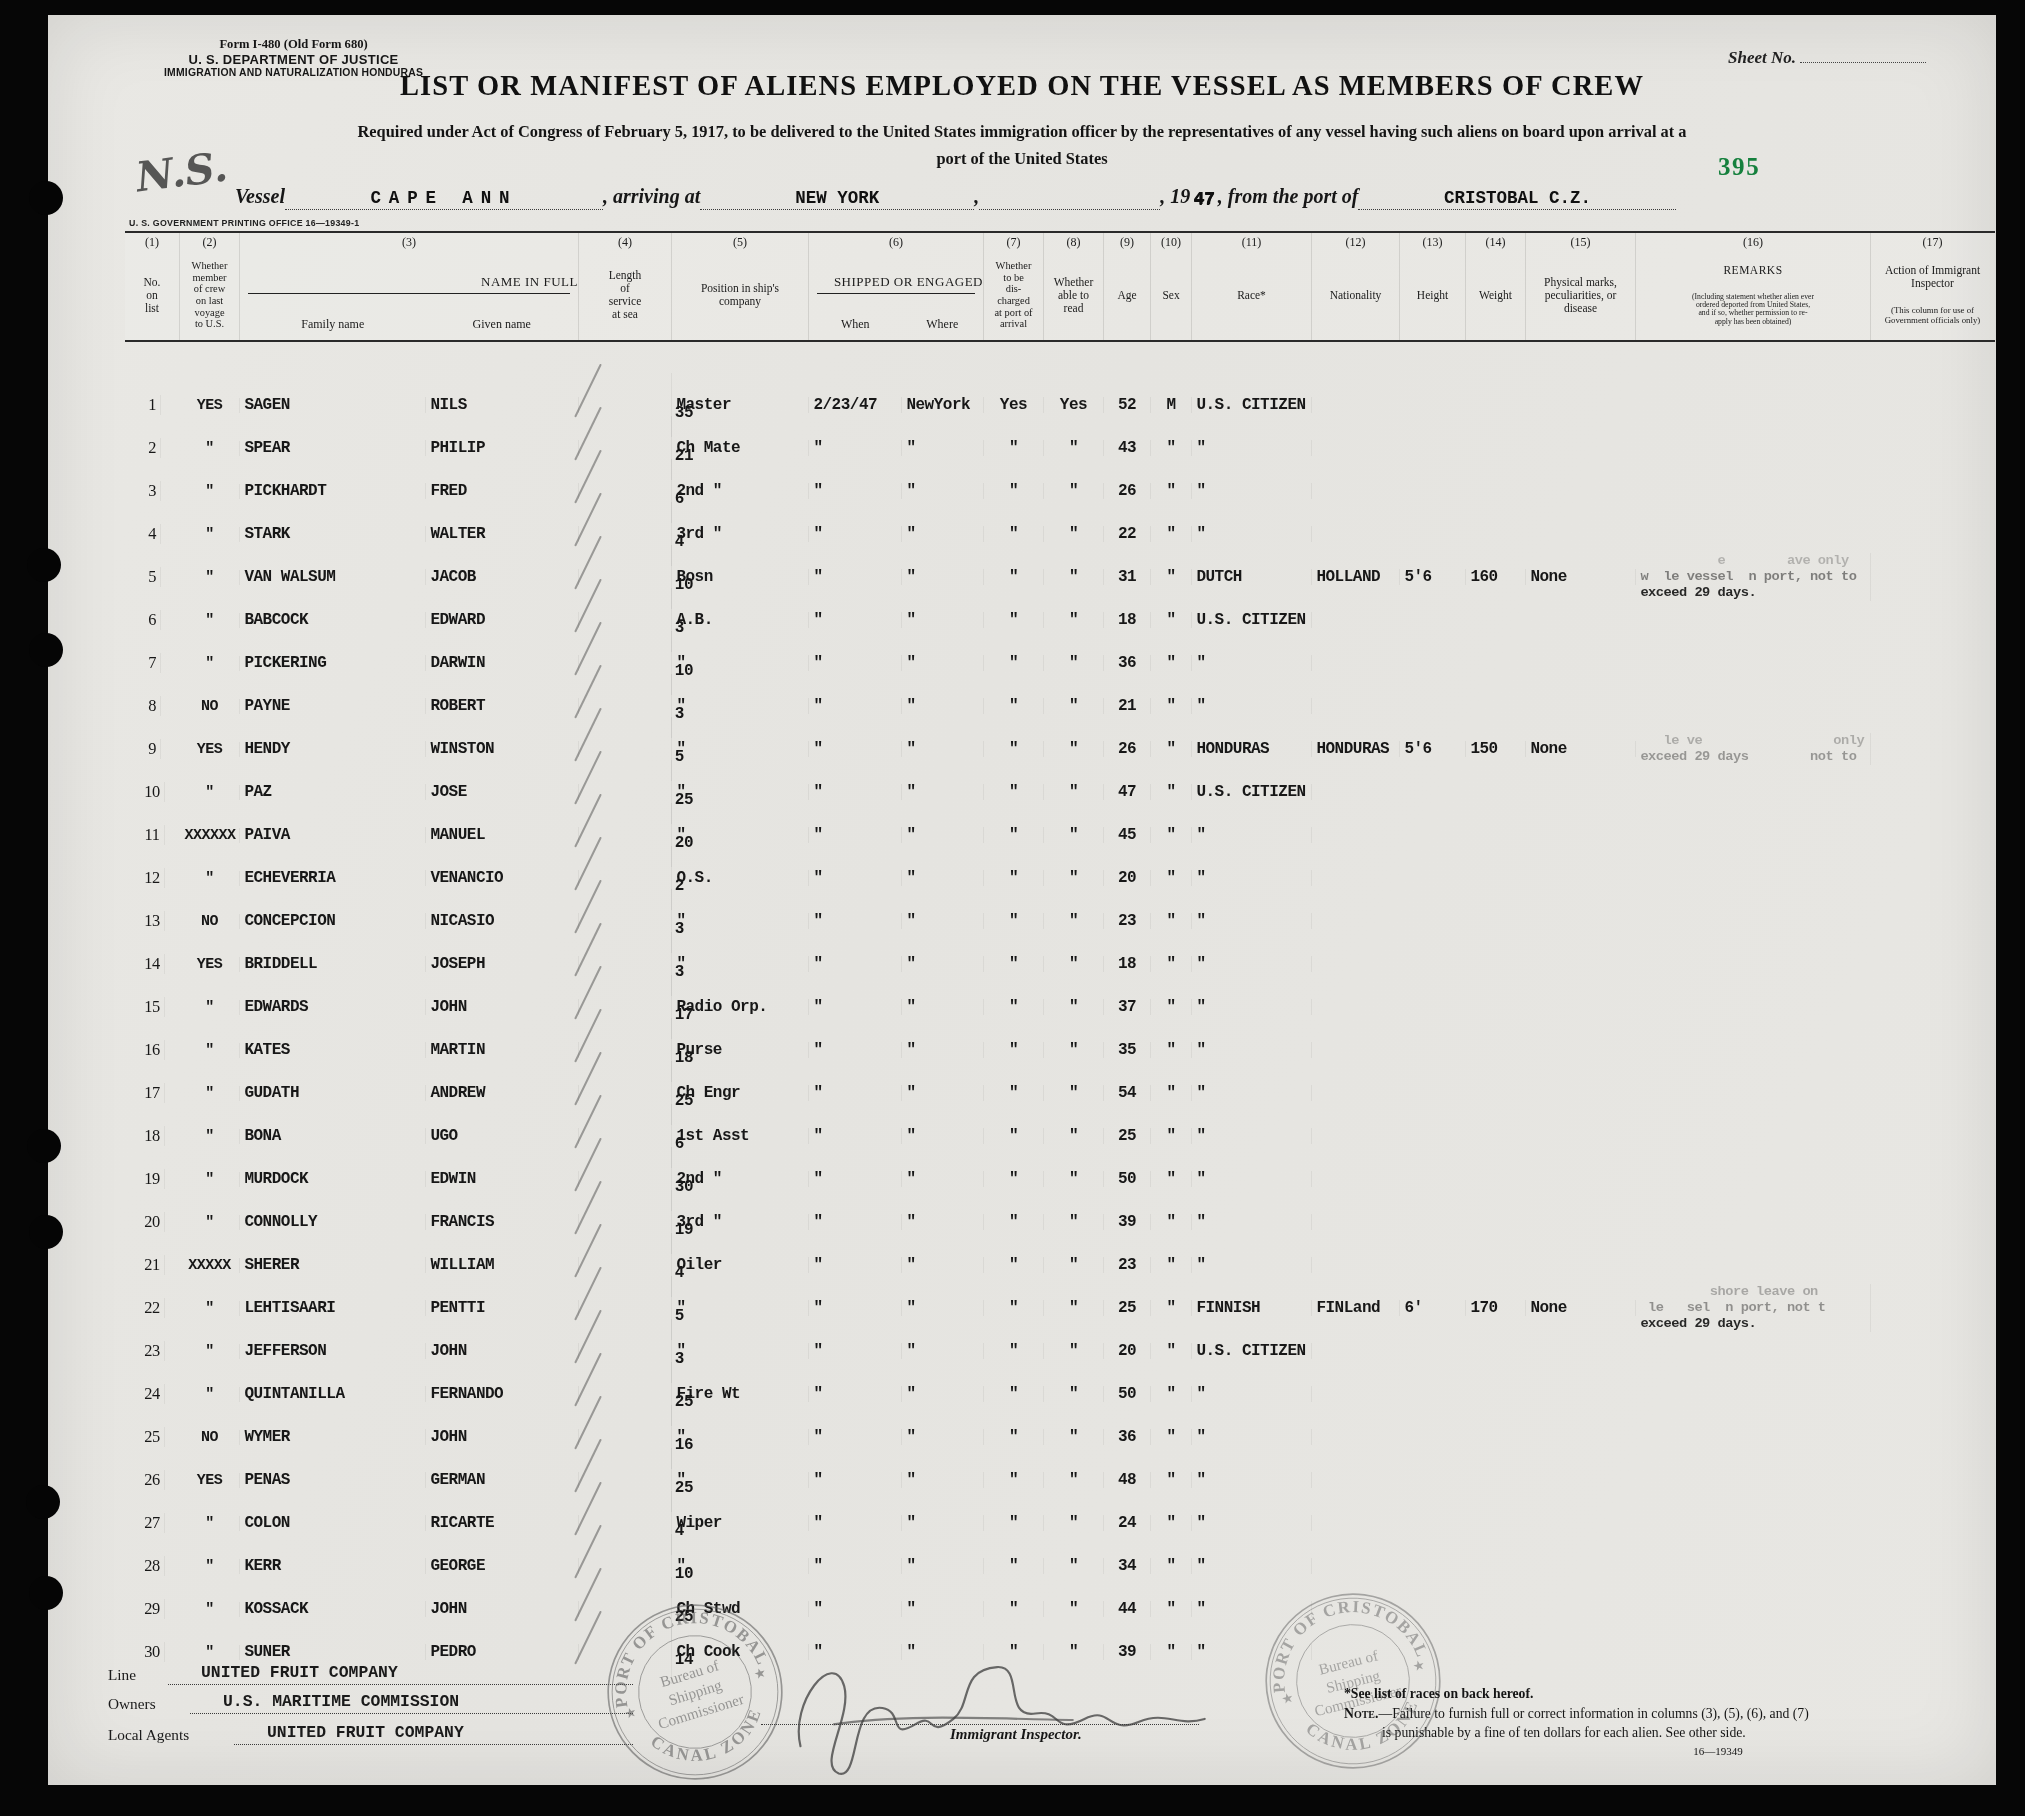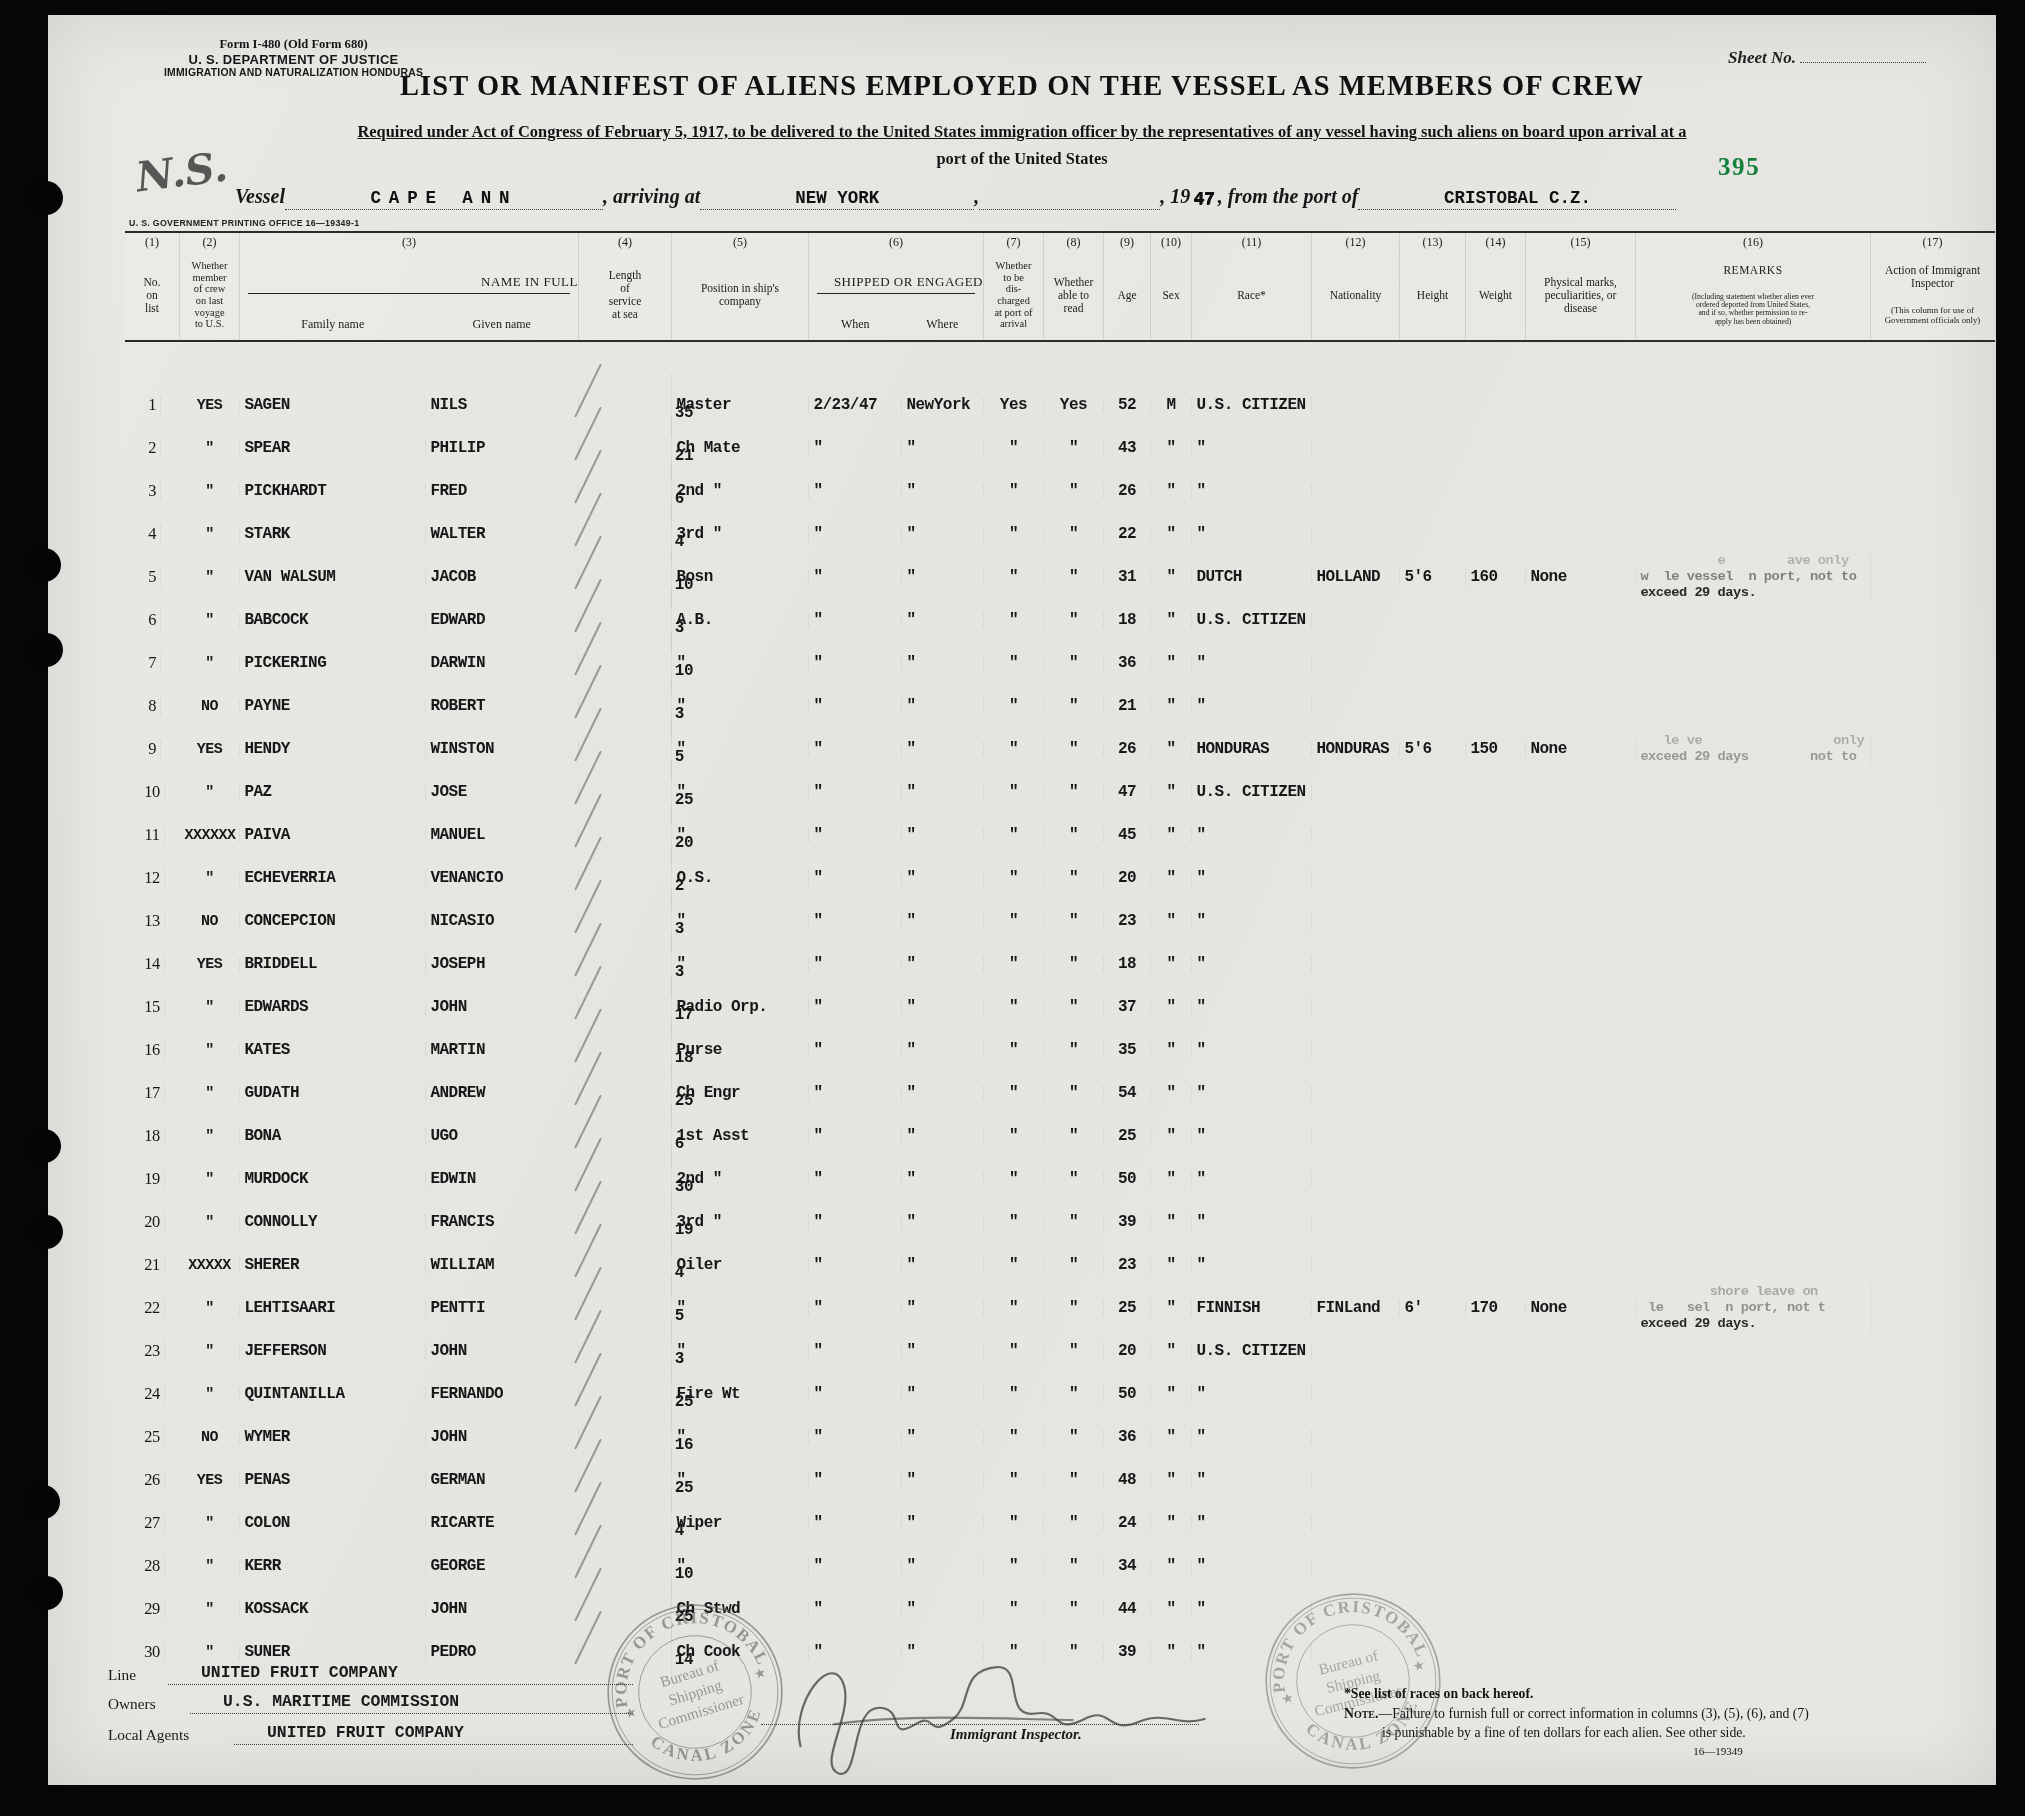--- a/index.html
+++ b/index.html
@@ -13,21 +13,21 @@
   
   .forminfo{position:absolute;left:164px;top:37px;text-align:center;color:#161616;line-height:1.15;}
   .fi1{font:700 12.6px "Liberation Serif",serif;}
   .fi2{font:700 13px "Liberation Sans",sans-serif;letter-spacing:0.3px;}
   .fi3{font:700 10.4px "Liberation Sans",sans-serif;letter-spacing:0.2px;}
   .sheetno{position:absolute;left:1728px;top:48px;font:italic 700 17px "Liberation Serif",serif;color:#222;}
   .sheetno .dots{display:inline-block;width:126px;border-bottom:1.6px dotted #444;height:14.2px;}
   .titlewrap{position:absolute;left:48px;top:70px;width:1948px;text-align:center;}
   .title{font:700 28.5px "Liberation Serif",serif;color:#111;letter-spacing:1.1px;}
   .subwrap{position:absolute;left:48px;top:122px;width:1948px;text-align:center;color:#141414;}
-  .sub1{font:700 16.4px "Liberation Serif",serif;text-decoration:underline;}
+  .sub1{font:700 16.4px "Liberation Serif",serif;}
   .sub2{font:700 16.4px "Liberation Serif",serif;margin-top:6.6px;}
   .pagenum{position:absolute;left:1718px;top:153px;font:700 25px "Liberation Serif",serif;color:#15803d;letter-spacing:1.6px;}
   .ns-mark{position:absolute;left:136px;top:148px;font:italic 700 41px "DejaVu Serif",serif;
            color:#3d3d3d;transform:rotate(-7deg);opacity:.85;}
   .vesselline{position:absolute;left:235px;top:185px;display:flex;align-items:flex-end;color:#161616;}
   .vl{font:italic 700 20px "Liberation Serif",serif;white-space:pre;padding-bottom:2.2px;}
   .vval{font:700 17.5px "Liberation Mono",monospace;color:#101010;text-align:center;
         border-bottom:1.6px dotted #3a3a3a;padding:0 5.5px 1.1px 5.5px;white-space:nowrap;}
   .wide{letter-spacing:.45em;}
   .blankdots{border-bottom:1.6px dotted #3a3a3a;height:16.4px;}

